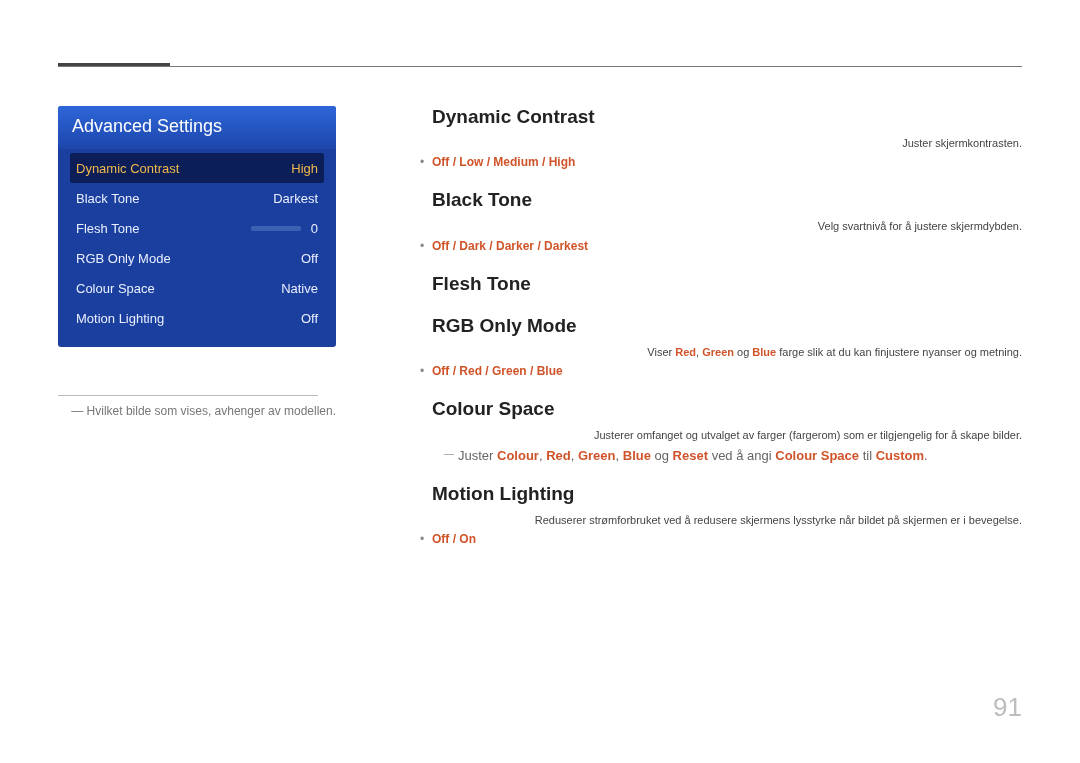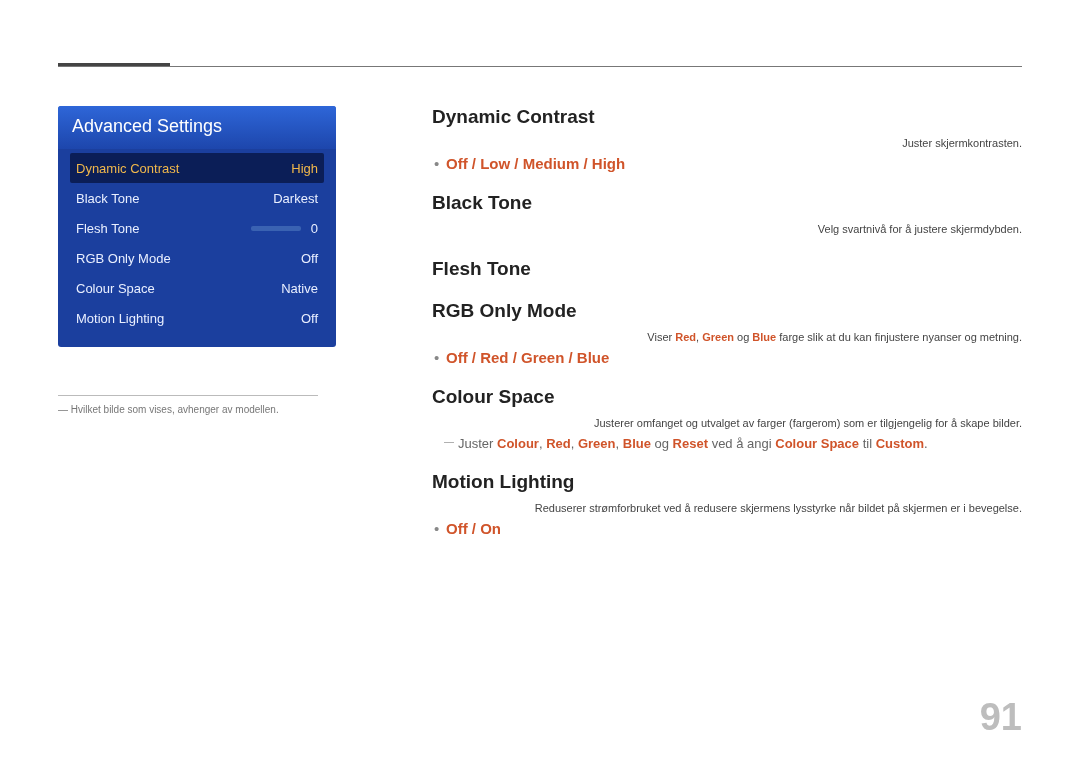--- a/index.html
+++ b/index.html
@@ -71,48 +71,48 @@
     vertical-align: middle;
   }
   .slider-fill { height: 100%; background: #5fb7d4; border-radius: 2px; }
   .row-value.withslider { display: flex; align-items: center; }
   .hr-small {
     margin: 48px 0 8px;
     border: none;
     border-top: 1px solid #bbb;
     width: 260px;
   }
-  .footnote { font-size: 10px; color: #777; }
+  .footnote { font-size: 12px; color: #777; text-align: right; }
 
   
   .right-col { flex: 1; color: #2c2c2c; }
   .section { margin-bottom: 20px; }
   .section h2 { font-size: 19px; font-weight: 600; margin-bottom: 8px; color: #222; }
   .section p { font-size: 11px; color: #444; margin-bottom: 4px; line-height: 1.4; text-align: right; }
-  .bullet { font-size: 15px; font-weight: 700; color: #d0542a; margin-left: 14px; position: relative; }
+  .bullet { font-size: 12px; font-weight: 700; color: #d0542a; position: relative; }
   .bullet::before {
     content: "•"; color: #888; font-weight: 400;
     position: absolute; left: -12px;
   }
   .red { color: #d0542a; }
   .bold { font-weight: 700; }
   .indent-note {
     font-size: 13px; color: #666; margin-left: 14px; margin-top: 4px;
     position: relative; padding-left: 12px;
   }
   .indent-note::before {
     content: "―"; position: absolute; left: -2px; top: 0; color: #999; font-size: 10px;
   }
   .page-number {
     position: absolute;
-    bottom: 24px;
+    bottom: 40px;
     right: 58px;
-    font-size: 38px;
+    font-size: 26px;
     color: #bdbdbd;
-    font-weight: 700;
+    font-weight: 400;
   }
 </style>
 </head>
 <body>
 
 <div class="top-rule-bold"></div>
 <div class="top-rule"></div>
 
 <div class="page">
   <div class="left-col">
@@ -158,20 +158,21 @@
   <div class="right-col">
     <div class="section">
       <h2>Dynamic Contrast</h2>
       <p>Juster skjermkontrasten.</p>
       <div class="bullet">Off / Low / Medium / High</div>
     </div>
 
     <div class="section">
       <h2>Black Tone</h2>
       <p>Velg svartnivå for å justere skjermdybden.</p>
+      <div class="bullet">Off / Dark / Darker / Darkest</div>
     </div>
 
     <div class="section">
       <h2>Flesh Tone</h2>
     </div>
 
     <div class="section">
       <h2>RGB Only Mode</h2>
       <p>
         <span>Viser </span><span class="red bold">Red</span><span>, </span><span class="red bold">Green</span><span> og </span><span class="red bold">Blue</span><span> farge slik at du kan finjustere nyanser og metning.</span>

